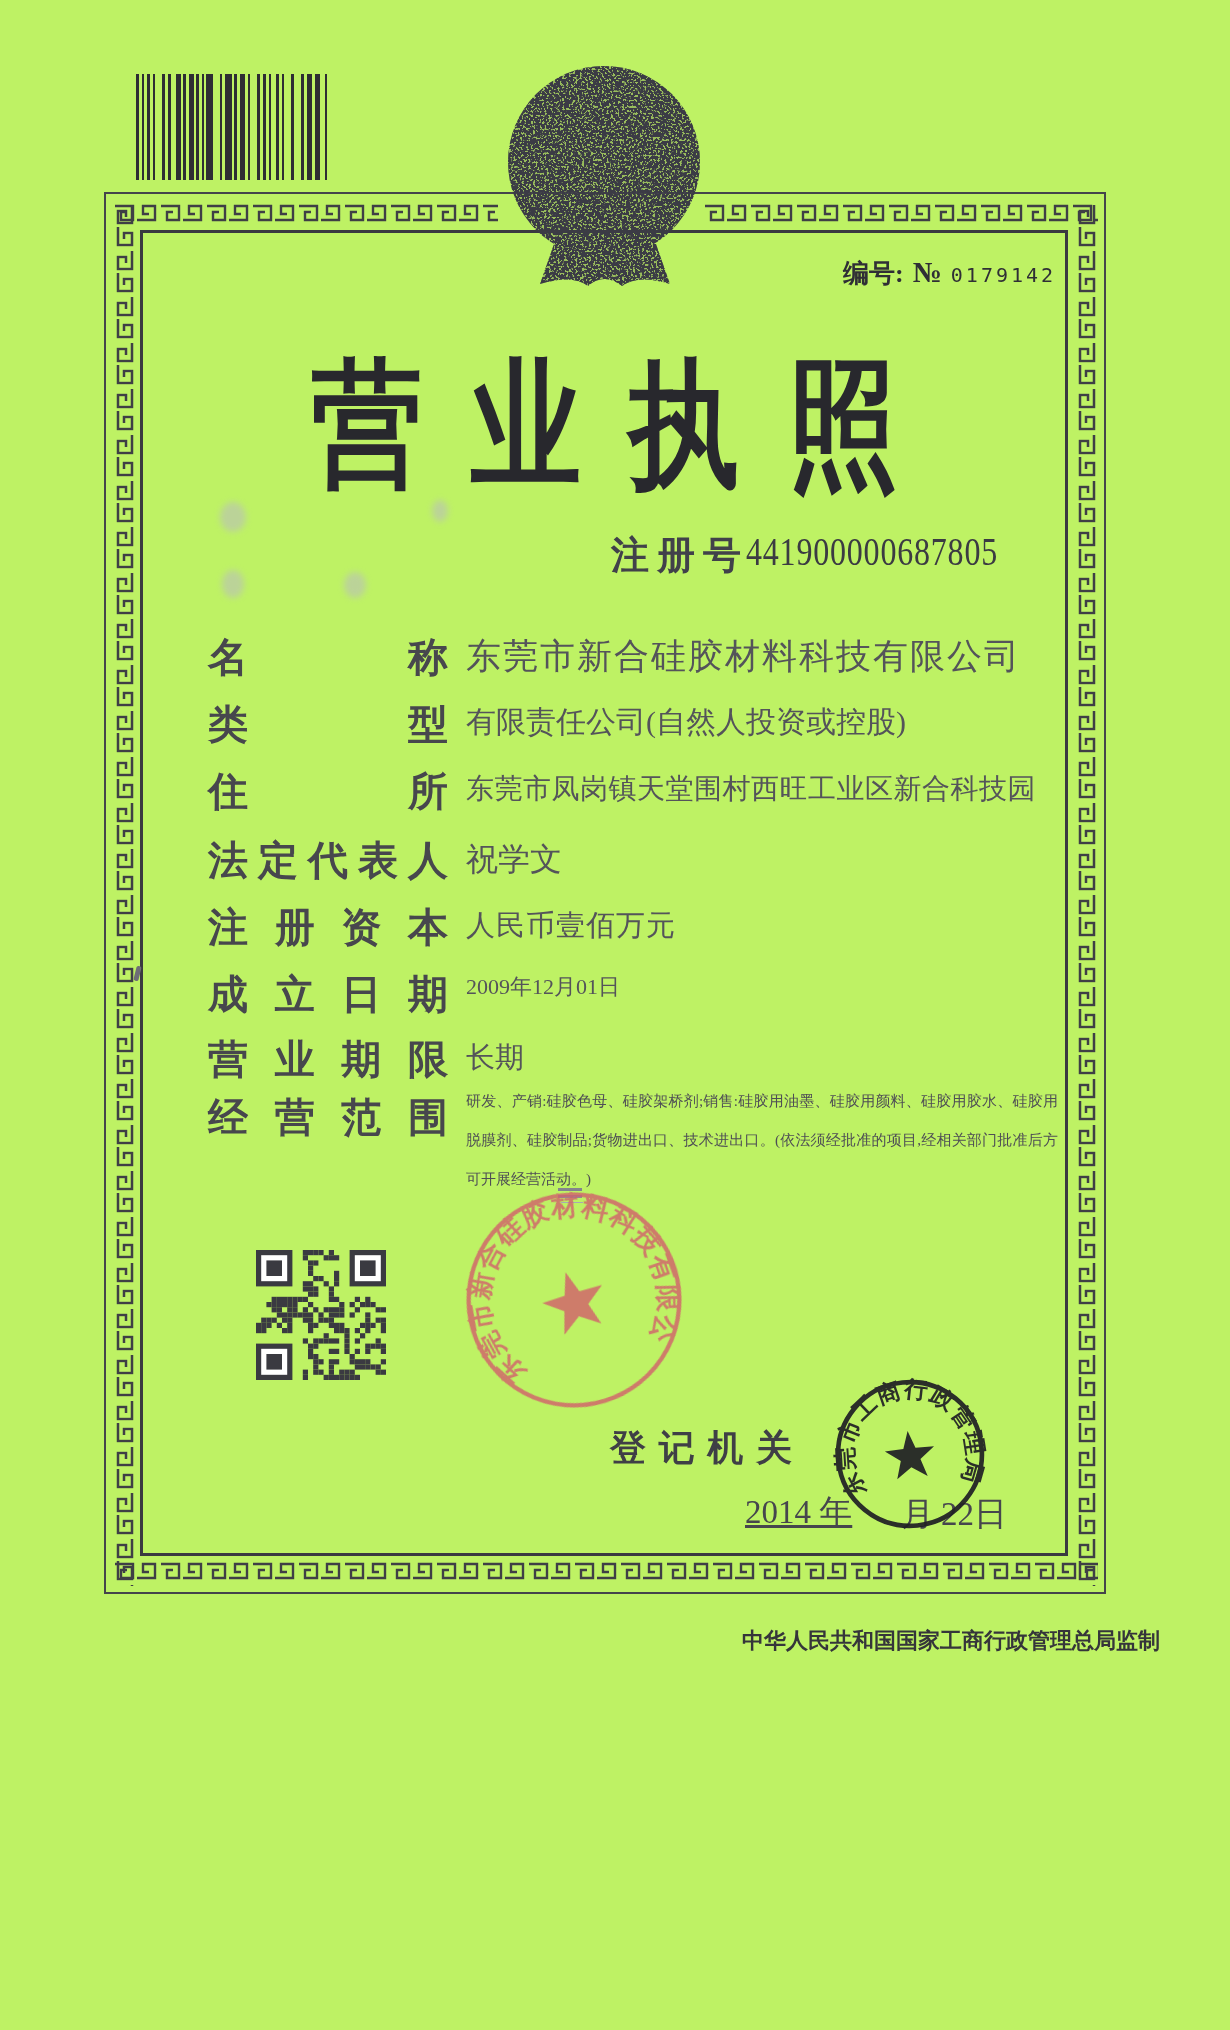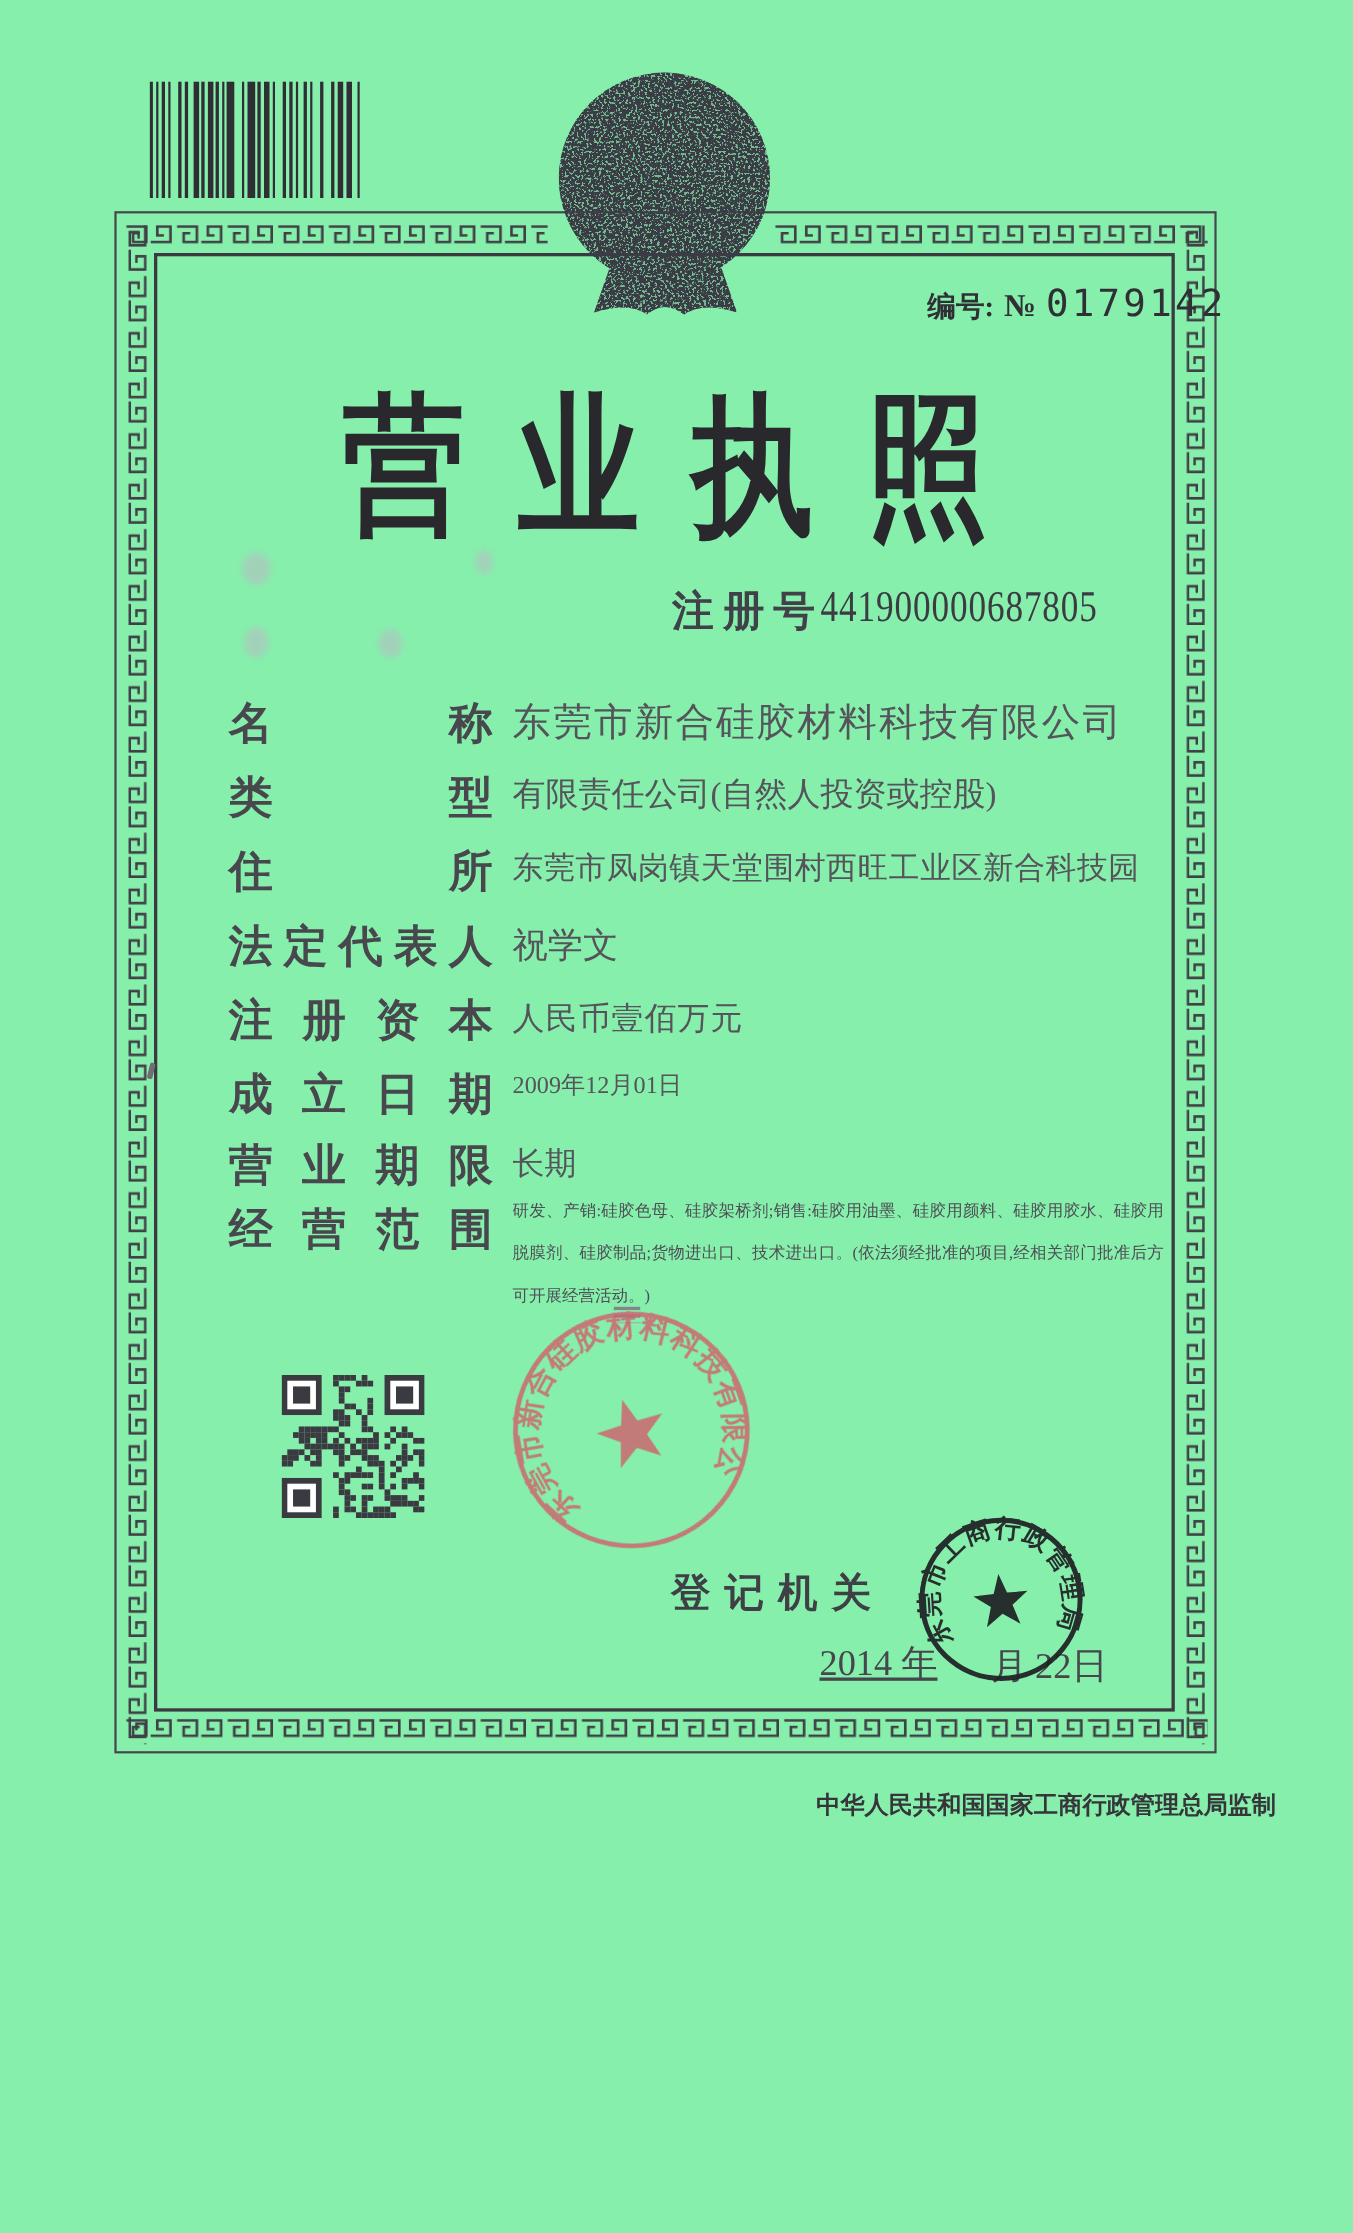--- a/index.html
+++ b/index.html
@@ -1,27 +1,27 @@
 <!DOCTYPE html>
 <html><head>
 <meta charset="utf-8">
 <style>
   html,body{margin:0;padding:0;background:#fff;}
-  .page{position:relative;width:1230px;height:2030px;background:#86efac;overflow:hidden;
+  .page{position:relative;width:1230px;height:2030px;background:#bef264;overflow:hidden;
         font-family:"Liberation Serif",serif;color:#3c3c42;}
   .abs{position:absolute;}
   .spread{display:flex;justify-content:space-between;}
   
   .outer-frame{left:104px;top:192px;width:998px;height:1398px;border:2px solid #45454b;}
   .inner-frame{left:140px;top:230px;width:922px;height:1320px;border:3px solid #3a3a40;}
   
   .serial-line{left:843px;top:256px;display:flex;align-items:baseline;gap:9px;color:#2f2f35;}
   .serial-label{font-size:26px;font-weight:600;}
   .serial-no-sign{font-size:29px;font-weight:bold;}
-  .serial-number{font-family:"DejaVu Sans Mono",monospace;font-size:34px;letter-spacing:3px;}
+  .serial-number{font-family:"DejaVu Sans Mono",monospace;font-size:20px;letter-spacing:3px;}
   
   .title-row{left:298px;top:352px;width:614px;font-family:"Liberation Sans",sans-serif;
              font-size:138px;line-height:1.05;font-weight:900;color:#28282d;}
   .title-row span{transform:scaleX(.8);transform-origin:center;}
   
   .regno-label{left:611px;top:530px;width:130px;font-size:38px;font-weight:700;color:#41414a;}
   .regno-number{left:746px;top:528px;font-size:40px;color:#3b3b42;transform:scaleX(.8);
                 transform-origin:left;letter-spacing:1px;}
   
   .row-label{left:208px;width:240px;font-size:40px;font-weight:600;color:#47474d;}

